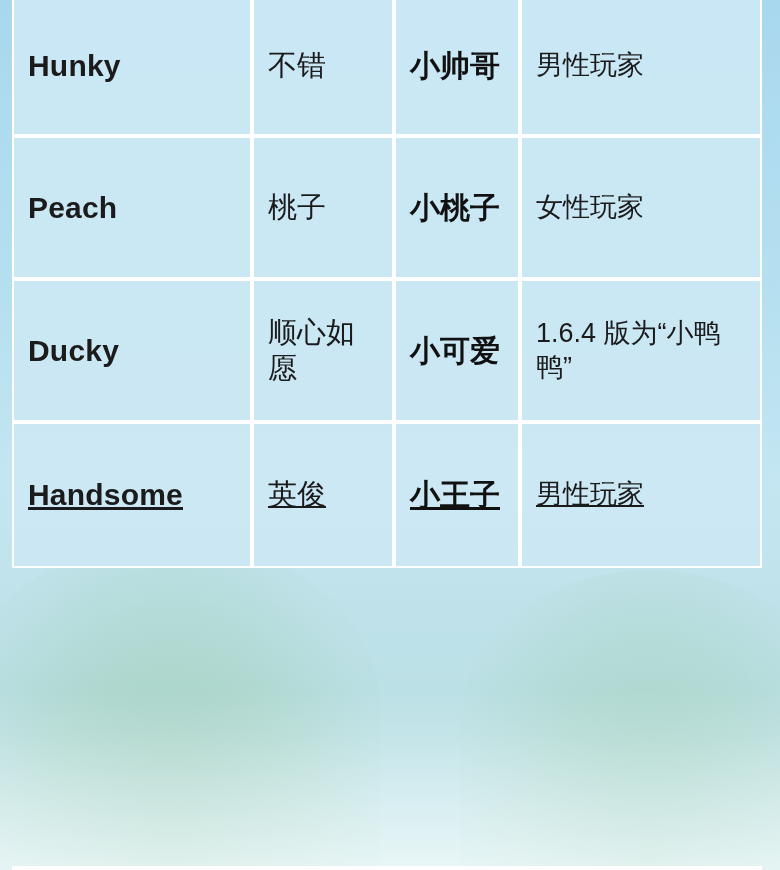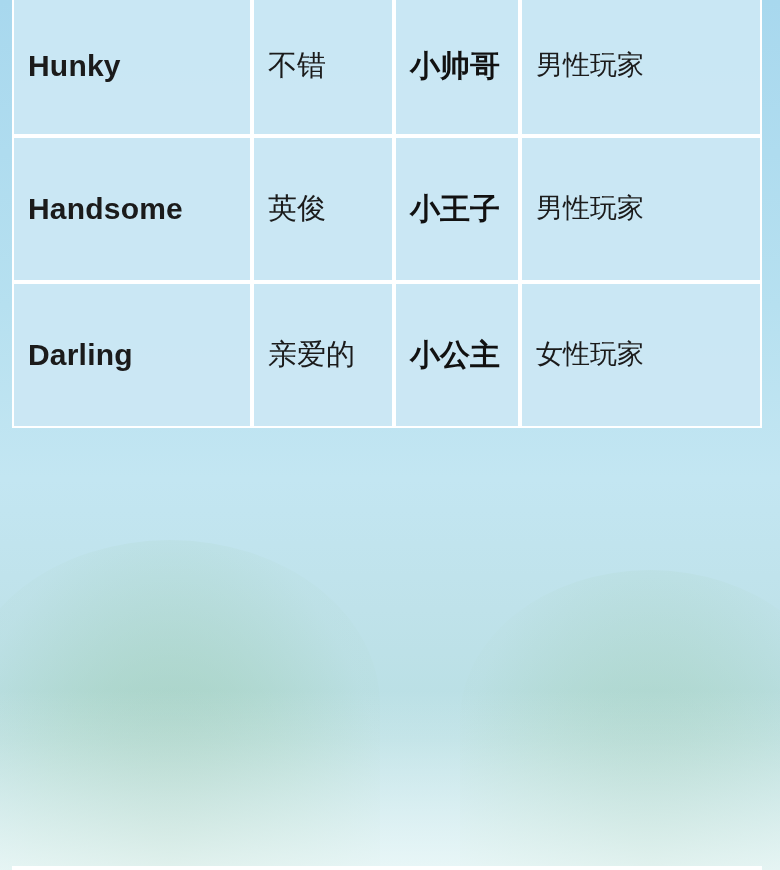--- a/index.html
+++ b/index.html
@@ -94,21 +94,21 @@
   .cell-note {
     font-size: 27px;
     color: #1b1b1b;
     line-height: 1.24;
   }
 
   tr.r-hunky td { height: 140px; }
   tr.r-peach td { height: 143px; }
   tr.r-cutie td { height: 143px; }
   tr.r-ducky td { height: 143px; }
-  tr.r-handsome td { height: 146px; }
+  tr.r-handsome td { height: 146px; text-decoration: underline; }
   tr.r-darling td { height: 146px; }
 
   .bottom-edge {
     position: absolute;
     left: 12px;
     top: 866px;
     width: 750px;
     height: 4px;
     background: #ffffff;
   }
@@ -128,29 +128,35 @@
       <col class="c-nick">
       <col class="c-note">
     </colgroup>
     <tbody>
       <tr class="r-hunky">
         <td class="cell-en">Hunky</td>
         <td class="cell-cn">不错</td>
         <td class="cell-nick">小帅哥</td>
         <td class="cell-note">男性玩家</td>
       </tr>
+      <tr class="r-peach">
+        <td class="cell-en">Peach</td>
+        <td class="cell-cn">桃子</td>
+        <td class="cell-nick">小桃子</td>
+        <td class="cell-note">女性玩家</td>
+      </tr>
+      <tr class="r-ducky">
+        <td class="cell-en">Ducky</td>
+        <td class="cell-cn">顺心如愿</td>
+        <td class="cell-nick">小可爱</td>
+        <td class="cell-note">1.6.4 版为“小鸭鸭”</td>
+      </tr>
       <tr class="r-handsome">
         <td class="cell-en">Handsome</td>
         <td class="cell-cn">英俊</td>
         <td class="cell-nick">小王子</td>
         <td class="cell-note">男性玩家</td>
-      </tr>
-      <tr class="r-darling">
-        <td class="cell-en">Darling</td>
-        <td class="cell-cn">亲爱的</td>
-        <td class="cell-nick">小公主</td>
-        <td class="cell-note">女性玩家</td>
       </tr>
     </tbody>
   </table>
 </div>
 
 <div class="bottom-edge"></div>
 
 </body></html>

